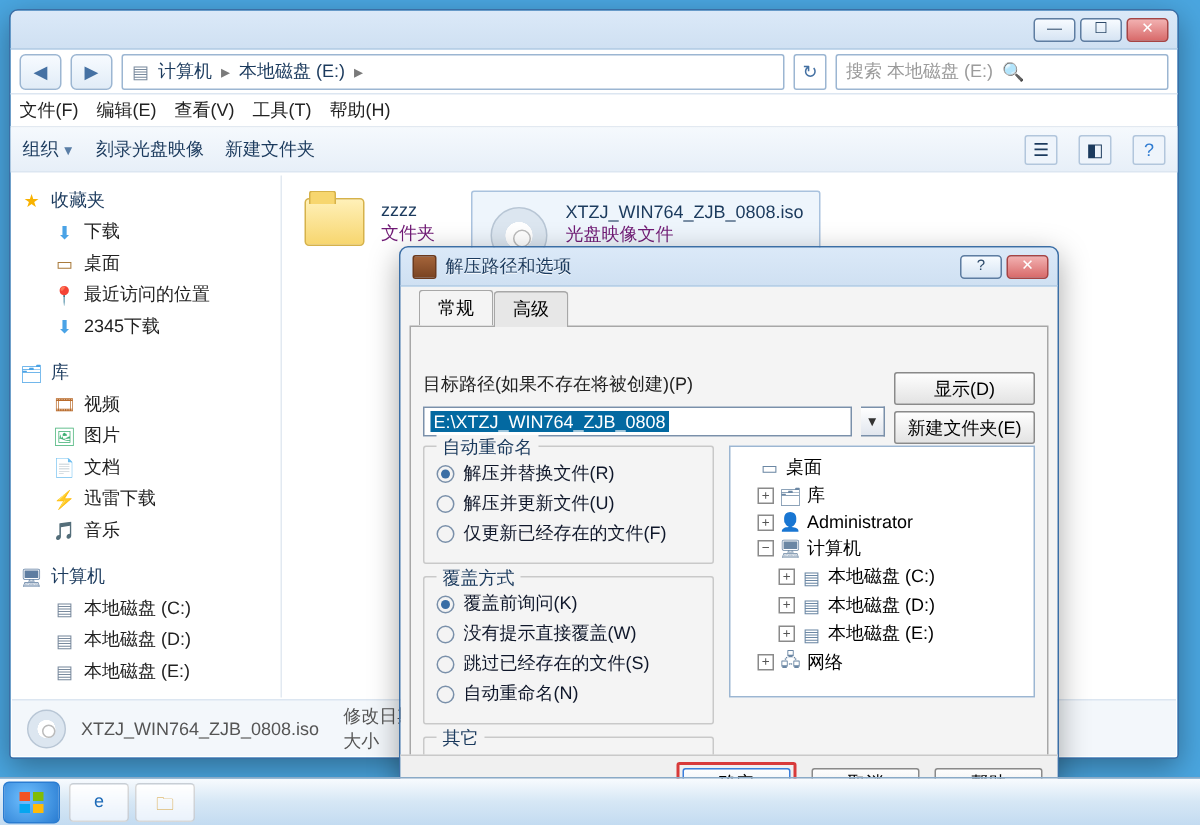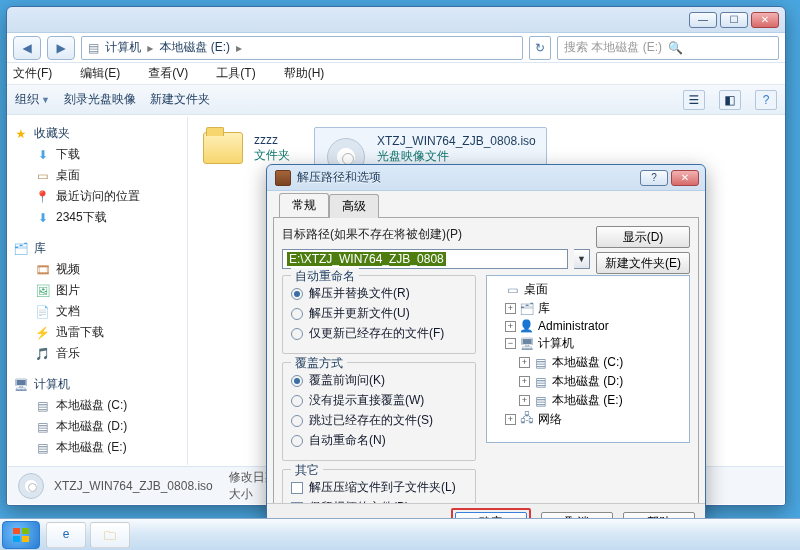--- a/index.html
+++ b/index.html
@@ -33,21 +33,21 @@
   .explorer{left:6px;top:6px;width:780px;height:500px;}
   .exp-addr{display:flex;align-items:center;height:30px;padding:3px 6px;gap:6px;border-bottom:1px solid #dce6f1;}
   .navarrow{width:28px;height:24px;border:1px solid #9cb6d2;border-radius:4px;
     background:linear-gradient(to bottom,#f7fbff,#e1ecf7);display:flex;align-items:center;justify-content:center;color:#4571a3;}
   .addrbox{flex:1;height:24px;border:1px solid #9cb6d2;border-radius:2px;background:#fff;display:flex;align-items:center;padding:0 6px;gap:6px;}
   .addrbox .part{color:#1b3a5d;}
   .addrbox .sep{color:#7a7a7a;}
   .searchbox{width:222px;height:24px;border:1px solid #9cb6d2;border-radius:2px;background:#fff;display:flex;align-items:center;padding:0 6px;color:#9b9b9b;}
   .searchbox span{flex:1;}
 
-  .exp-menu{display:flex;align-items:center;height:22px;padding:0 6px;gap:28px;border-bottom:1px solid #e2e9f1;}
+  .exp-menu{display:flex;align-items:center;height:22px;padding:0 6px;gap:12px;border-bottom:1px solid #e2e9f1;}
   .exp-menu span{color:#222;}
   .exp-tools{display:flex;align-items:center;height:30px;padding:0 8px;gap:14px;border-bottom:1px solid #dce6f1;
     background:linear-gradient(to bottom,#f5f9fd,#e7eff8);}
   .exp-tools span{color:#1b3a5d;}
   .exp-tools .ddarrow{font-size:9px;color:#5a7ea6;margin-left:2px;}
   .exp-tools .sp{flex:1;}
   .tinybtn{width:22px;height:20px;border:1px solid #b2c6dc;border-radius:2px;background:#eef4fb;display:flex;align-items:center;justify-content:center;color:#4571a3;}
 
   .exp-body{position:absolute;left:1px;right:1px;top:110px;bottom:40px;display:flex;background:#fff;}
   .navpane{width:180px;border-right:1px solid #e2e9f1;padding:6px 4px;overflow:hidden;}
@@ -62,45 +62,45 @@
 
   .content{flex:1;display:flex;align-items:flex-start;gap:24px;padding:10px 14px;}
   .fileitem{display:flex;align-items:center;gap:10px;}
   .bigicon{width:42px;height:42px;display:flex;align-items:center;justify-content:center;}
   .folder-ic{width:40px;height:32px;background:linear-gradient(to bottom,#fff0b8,#f7d66f);border:1px solid #d6b24a;border-radius:3px;position:relative;}
   .folder-ic:before{content:"";position:absolute;left:2px;top:-6px;width:16px;height:8px;border-radius:2px 2px 0 0;background:#f7d66f;border:1px solid #d6b24a;border-bottom:none;}
   .disc-ic{width:38px;height:38px;border-radius:50%;background:radial-gradient(circle,#fff 0 35%,#dce6f0 36% 100%);border:1px solid #b8c6d5;position:relative;}
   .disc-ic:after{content:"";position:absolute;left:14px;top:14px;width:10px;height:10px;border-radius:50%;background:#fff;border:1px solid #bbb;}
   .fileitem.iso{border:1px solid #a9c2de;background:#eef5fc;padding:6px 10px;border-radius:2px;}
   .finfo .fname{color:#1b3a5d;}
-  .finfo .fsub{color:#0f766e;}
+  .finfo .fsub{color:#701a75;}
 
   .statusbar{position:absolute;left:1px;right:1px;bottom:1px;height:38px;border-top:1px solid #dce6f1;background:#f3f7fb;display:flex;align-items:center;padding:0 10px;gap:10px;}
   .statusbar .disc-ic{width:26px;height:26px;}
   .statusbar .disc-ic:after{left:9px;top:9px;width:7px;height:7px;}
   .statusbar .lbl{color:#555;}
 
   
   .dialog{left:266px;top:164px;width:440px;height:378px;
     background:linear-gradient(to bottom,#dbe9f8,#cfe0f2 26px,#f4f4f4 26px,#f4f4f4);}
   .dlg-body{position:absolute;left:6px;right:6px;top:30px;bottom:40px;background:#f4f4f4;}
   .tabs{display:flex;align-items:flex-end;height:22px;padding-left:6px;gap:0;}
   .tab{border:1px solid #a7a7a7;border-bottom:none;background:#f4f4f4;padding:3px 12px;border-radius:3px 3px 0 0;position:relative;}
   .tab.inactive{background:#e7e7e7;top:1px;}
   .tabpanel{border:1px solid #a7a7a7;background:#f4f4f4;padding:8px;}
 
   .row{display:flex;align-items:center;gap:6px;margin-bottom:6px;}
   .dest-label{color:#222;}
   .dest .input{flex:1;height:20px;border:1px solid #7a90aa;background:#fff;display:flex;align-items:center;padding:0 4px;position:relative;}
-  .dest .input .val{background:#4d7c0f;color:#fff;padding:0 2px;}
+  .dest .input .val{background:#0369a1;color:#fff;padding:0 2px;}
   .dest .ddbtn{width:16px;height:20px;border:1px solid #7a90aa;border-left:none;background:linear-gradient(to bottom,#fff,#e1e6ee);display:flex;align-items:center;justify-content:center;font-size:9px;color:#333;}
   .sidebtns{display:flex;flex-direction:column;gap:4px;margin-left:6px;}
   .wbtn{height:22px;min-width:92px;border:1px solid #8a8a8a;border-radius:2px;
     background:linear-gradient(to bottom,#fefefe,#e3e3e3);padding:0 8px;display:flex;align-items:center;justify-content:center;}
-  .destwrap{display:flex;align-items:flex-start;}
+  .destwrap{display:flex;align-items:flex-start;margin-top:22px;}
 
   .cols{display:flex;gap:10px;}
   .colL{flex:1;}
   .colR{width:204px;}
   .grp{border:1px solid #c9c9c9;border-radius:2px;padding:6px 8px 8px;margin-bottom:8px;position:relative;}
   .grp .gt{position:absolute;top:-8px;left:8px;background:#f4f4f4;padding:0 4px;color:#1b3a5d;}
   .radio,.check{display:flex;align-items:center;gap:6px;margin:3px 0;color:#0f172a;}
   .rmark{width:12px;height:12px;border:1px solid #7a90aa;border-radius:50%;display:flex;align-items:center;justify-content:center;}
   .rmark.on:after{content:"";width:6px;height:6px;border-radius:50%;background:#3a6ea5;}
   .cmark{width:12px;height:12px;border:1px solid #7a90aa;background:#fff;}

